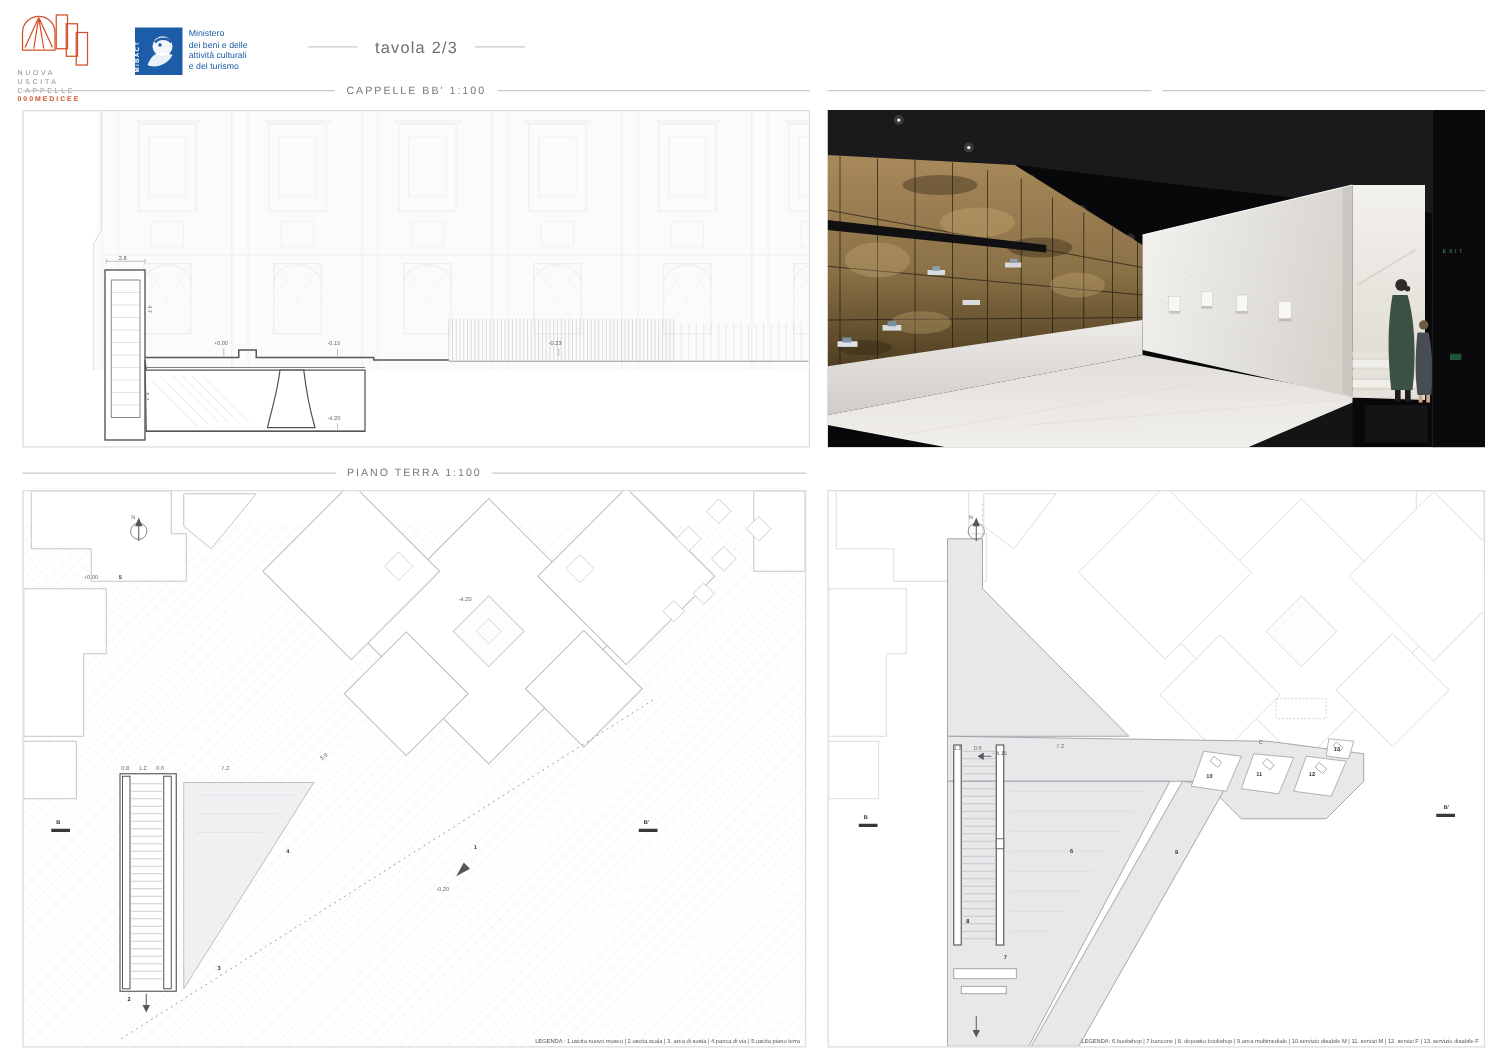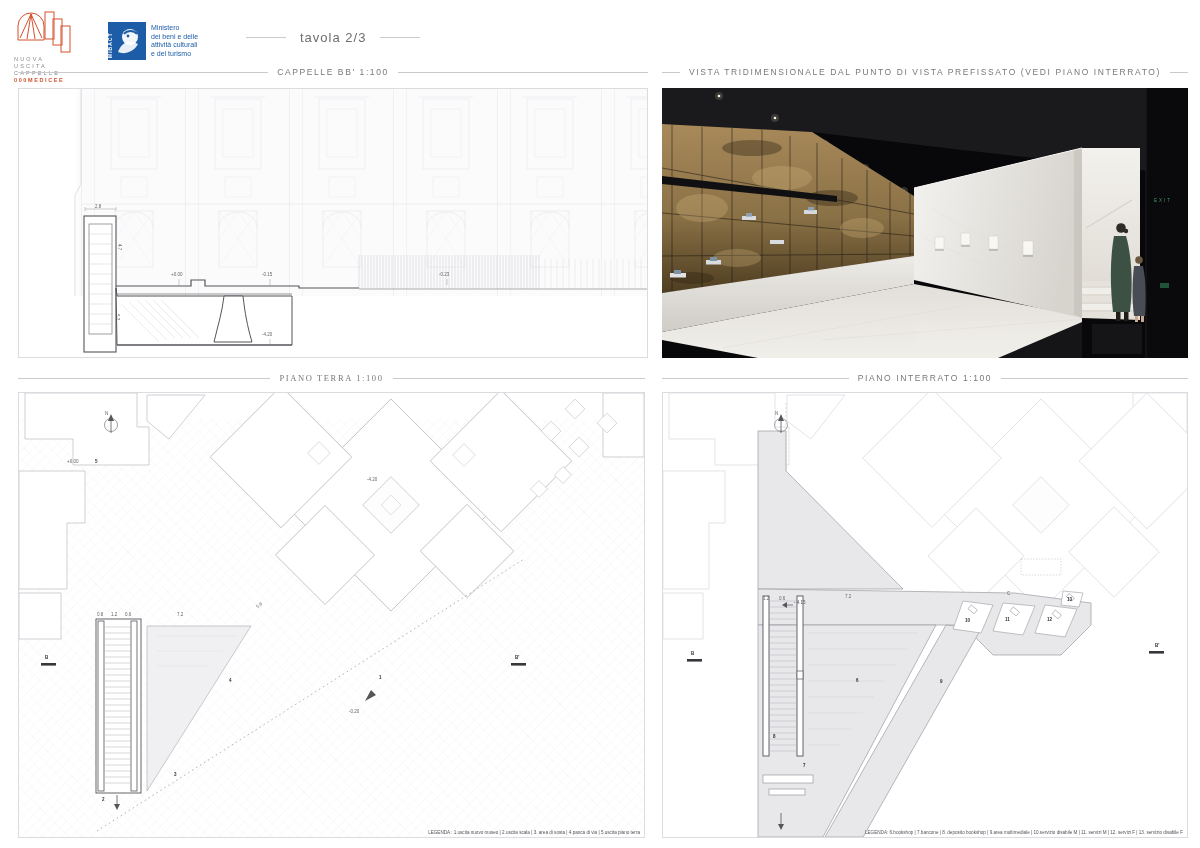--- a/index.html
+++ b/index.html
@@ -81,31 +81,25 @@
     <span class="dash"></span>
   </div>
 
   <div class="ptitle" style="left:18px;top:66px;width:630px;">
     <span class="rule"></span>
       <span class="txt">CAPPELLE BB' 1:100</span>
       <span class="rule"></span>
   </div>
   <div class="ptitle" style="left:662px;top:66px;width:526px;">
     <span class="rule"></span>
-      <span class="txt">VISTA TRIDIMENSIONALE DAL PUNTO DI VISTA PREFISSATO (VEDI PIANO INTERRATO)</span>
       <span class="rule"></span>
   </div>
-  <div class="ptitle" style="left:18px;top:372px;width:627px;font-family:Liberation Serif, serif;">
+  <div class="ptitle" style="left:18px;top:372px;width:627px;">
     <span class="rule"></span>
       <span class="txt">PIANO TERRA 1:100</span>
-      <span class="rule"></span>
-  </div>
-  <div class="ptitle" style="left:662px;top:372px;width:526px;">
-    <span class="rule"></span>
-      <span class="txt">PIANO INTERRATO 1:100</span>
       <span class="rule"></span>
   </div>
 
   <div class="panel" style="left:18px;top:88px;width:630px;height:270px;">
     <svg width="628" height="268" viewBox="0 0 628 268">
       <defs>
         <pattern id="bays" x="62" y="0" width="104" height="207" patternUnits="userSpaceOnUse">
           <line x1="0.5" y1="0" x2="0.5" y2="207" stroke="#ededf0" stroke-width="1"></line>
           <line x1="13.5" y1="0" x2="13.5" y2="207" stroke="#f1f1f4" stroke-width="1"></line>
           <rect x="30" y="10" width="46" height="70" fill="none" stroke="#e9e9ed" stroke-width="0.8"></rect>

